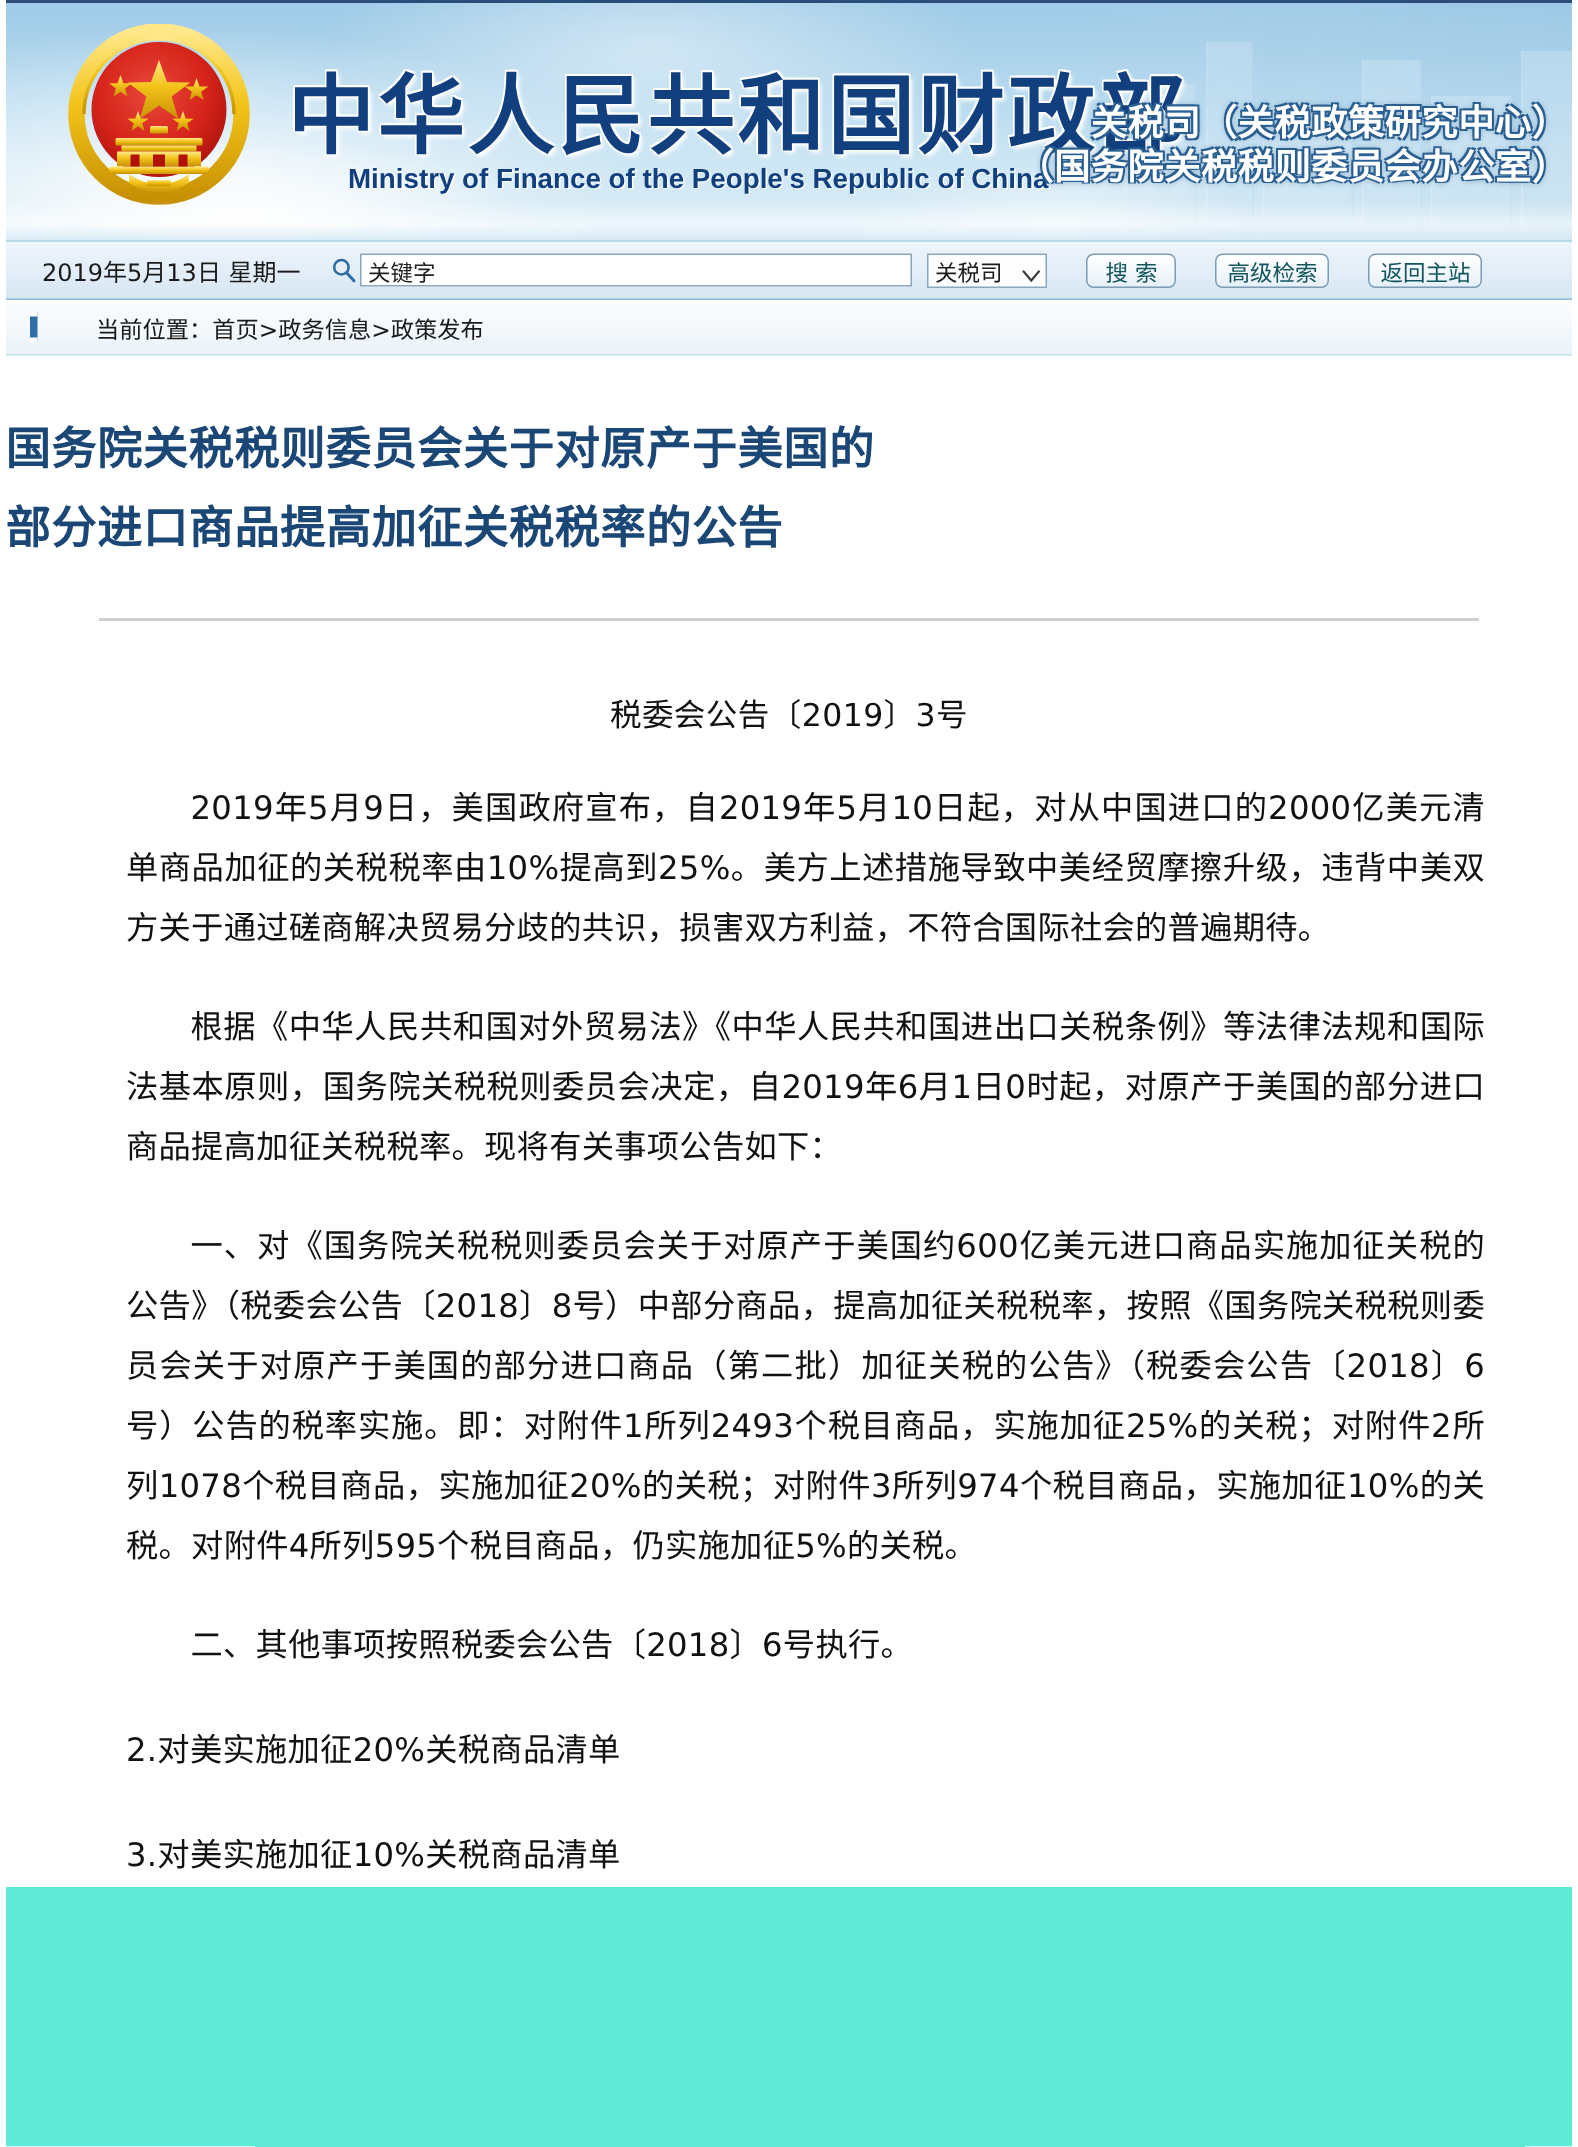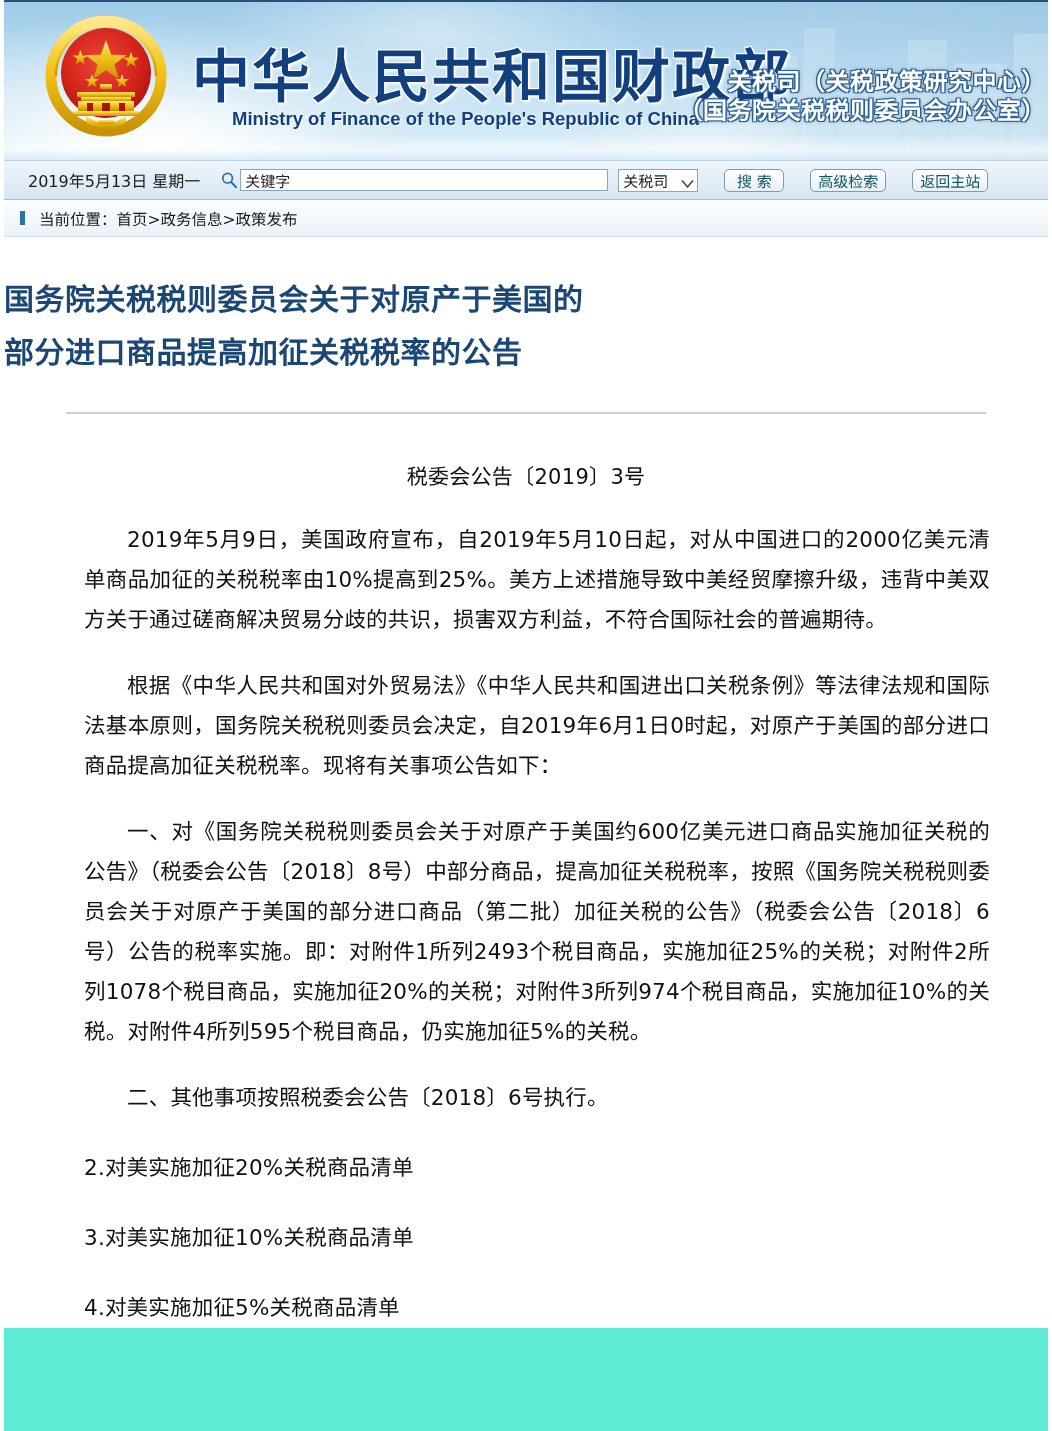--- a/index.html
+++ b/index.html
@@ -186,20 +186,21 @@
 
   
   .breadcrumb {
     position: relative;
     height: 36px;
     background: linear-gradient(180deg, #fbfdfe 0%, #f2f7fb 60%, #e9f2f9 100%);
     border-bottom: 1px solid #cfdfeb;
     display: flex;
     align-items: center;
     padding-left: 16px;
+    gap: 25px;
   }
   .bc-marker {
     width: 5px; height: 14px;
     background: #2f6fa8;
     border-top: 3px solid #ffffff;
     border-bottom: 3px solid #ffffff;
     box-sizing: content-box;
     margin-right: 14px;
     flex: 0 0 auto;
   }
@@ -378,18 +379,17 @@
     <div class="doc-docnum">税委会公告〔2019〕3号</div>
 
     <div class="doc-body">
       <p class="para first">2019年5月9日，美国政府宣布，自2019年5月10日起，对从中国进口的2000亿美元清单商品加征的关税税率由10%提高到25%。美方上述措施导致中美经贸摩擦升级，违背中美双方关于通过磋商解决贸易分歧的共识，损害双方利益，不符合国际社会的普遍期待。</p>
       <p class="para">根据《中华人民共和国对外贸易法》《中华人民共和国进出口关税条例》等法律法规和国际法基本原则，国务院关税税则委员会决定，自2019年6月1日0时起，对原产于美国的部分进口商品提高加征关税税率。现将有关事项公告如下：</p>
       <p class="para">一、对《国务院关税税则委员会关于对原产于美国约600亿美元进口商品实施加征关税的公告》（税委会公告〔2018〕8号）中部分商品，提高加征关税税率，按照《国务院关税税则委员会关于对原产于美国的部分进口商品（第二批）加征关税的公告》（税委会公告〔2018〕6号）公告的税率实施。即：对附件1所列2493个税目商品，实施加征25%的关税；对附件2所列1078个税目商品，实施加征20%的关税；对附件3所列974个税目商品，实施加征10%的关税。对附件4所列595个税目商品，仍实施加征5%的关税。</p>
       <p class="para">二、其他事项按照税委会公告〔2018〕6号执行。</p>
 
       <p class="para attach">2.对美实施加征20%关税商品清单</p>
       <p class="para attach">3.对美实施加征10%关税商品清单</p>
-      <p class="para attach">4.对美实施加征5%关税商品清单</p>
 
     </div>
   </div>
 
 </div>
 
 </body></html>

